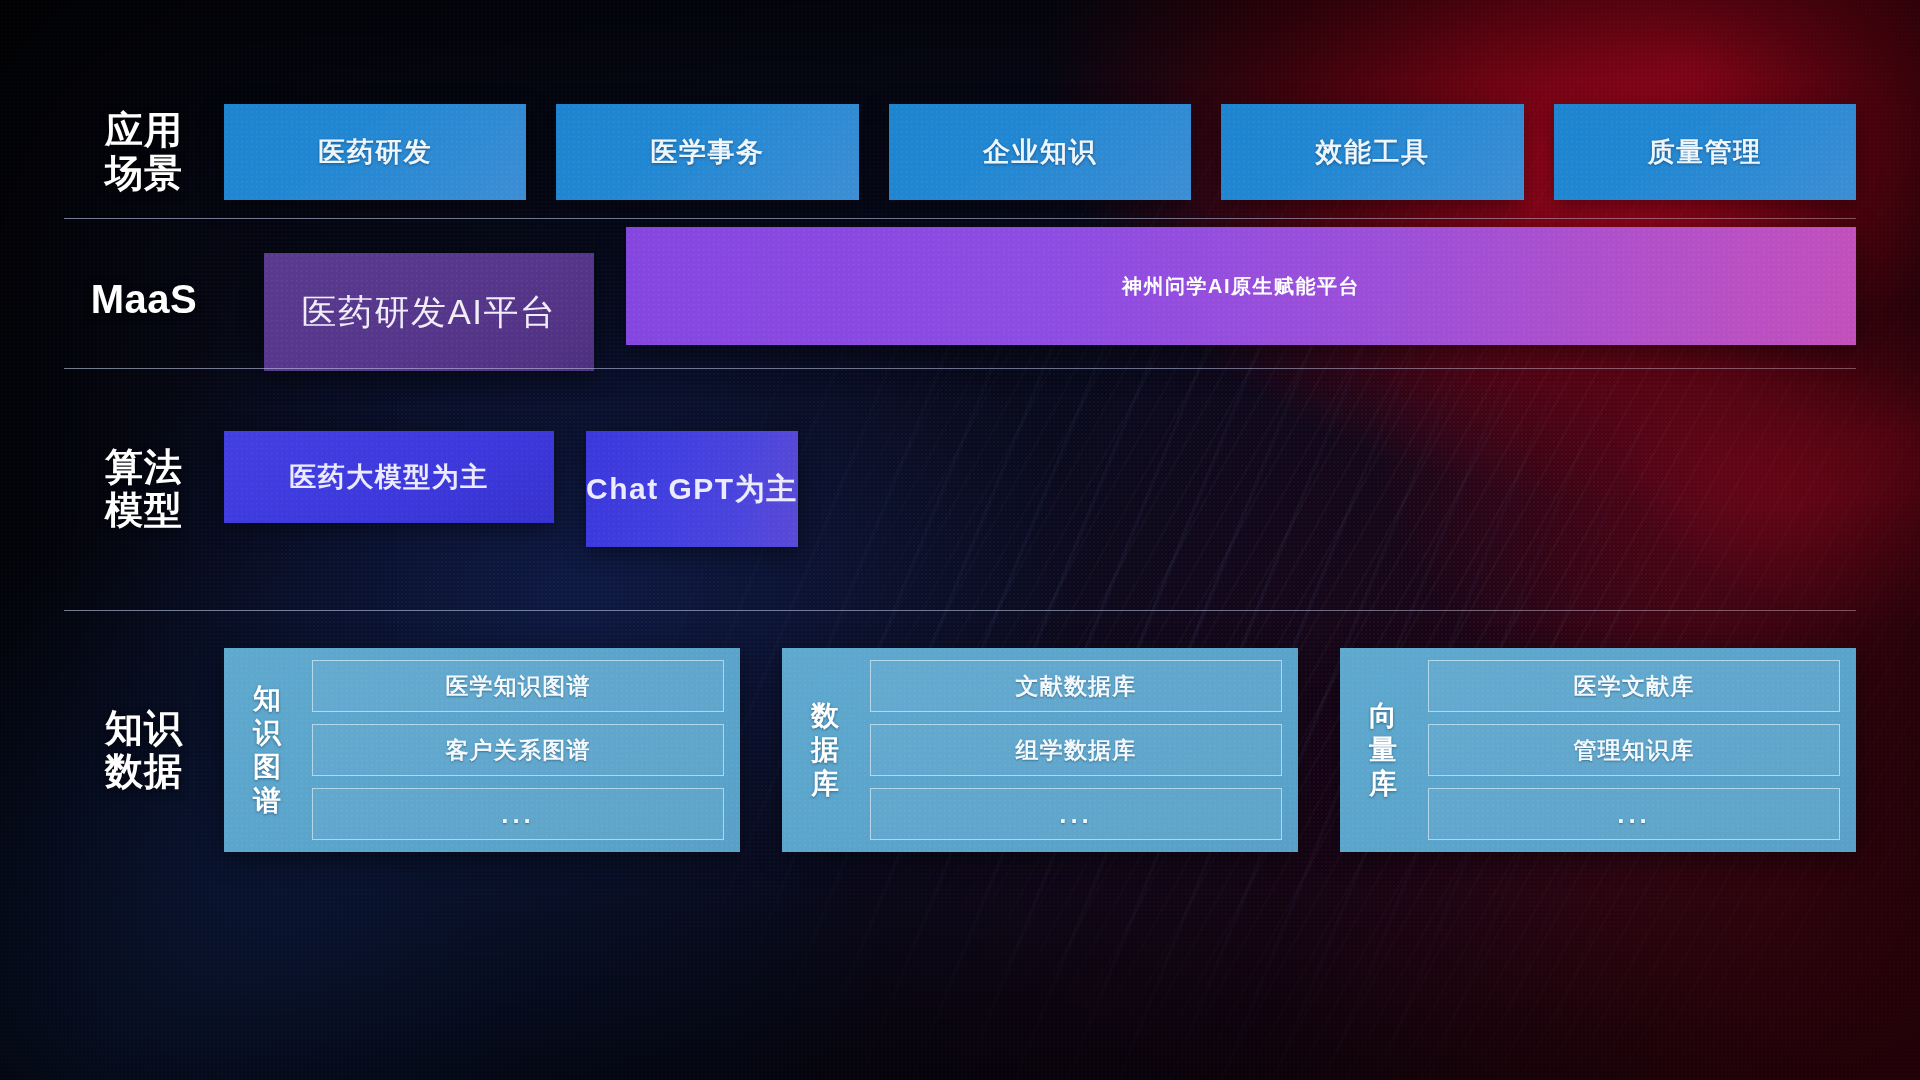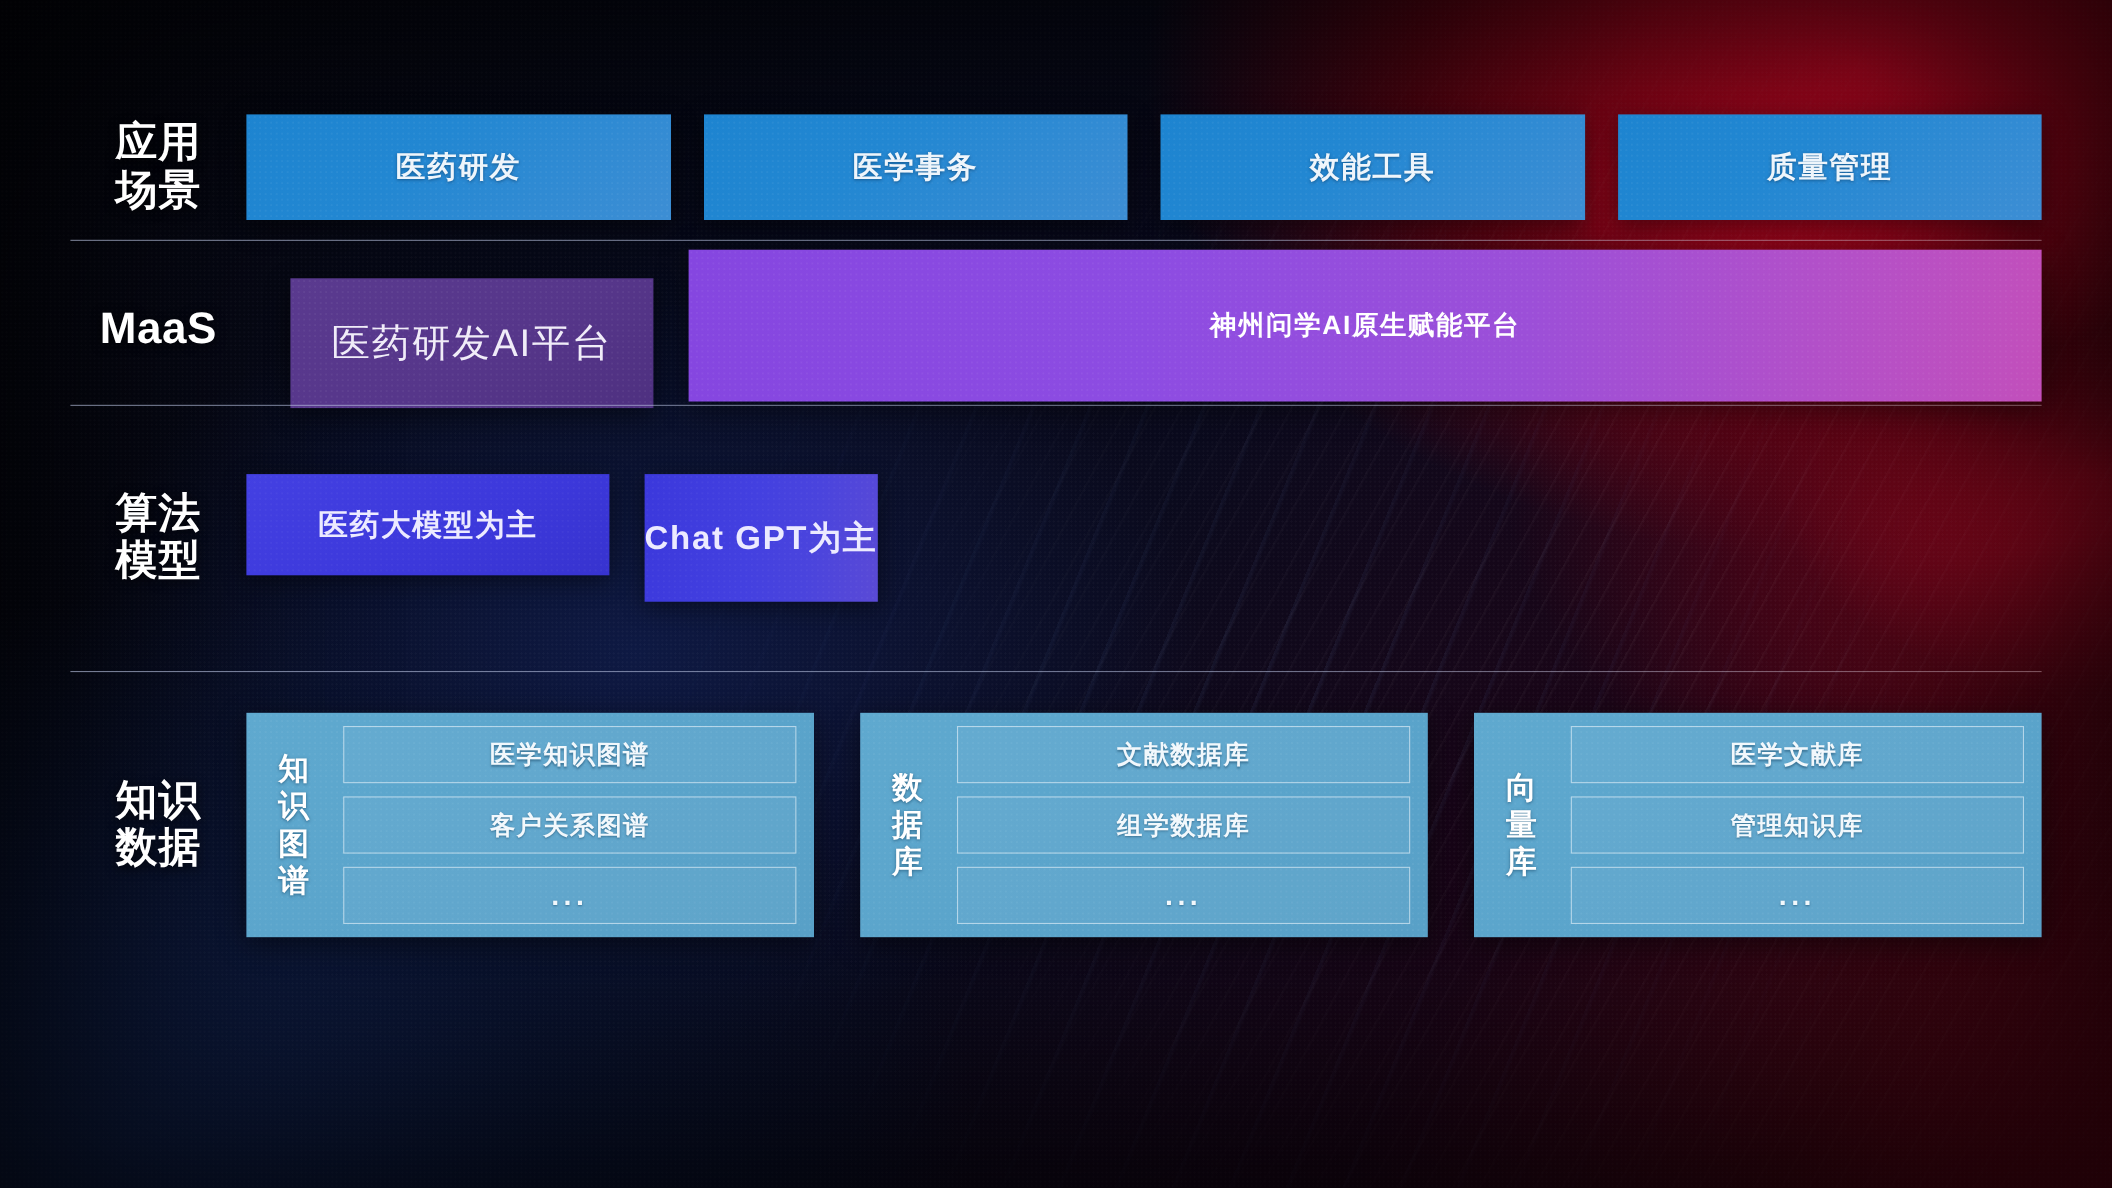--- a/index.html
+++ b/index.html
@@ -86,24 +86,24 @@
   .maas-body { gap:32px; }
   .maas-small {
     flex:0 0 330px; height:118px;
     display:flex; align-items:center; justify-content:center;
     background:linear-gradient(150deg,#5a3a8f 0%, #56368a 55%, #4e3080 100%);
     color:#f0ecf8; font-size:35px; font-weight:normal; letter-spacing:1.5px;
     box-shadow:0 6px 22px rgba(0,0,0,.45);
     position:relative; overflow:hidden;margin-top:26px;
   }
   .maas-wide {
-    flex:1 1 auto; height:138px;
+    flex:1 1 auto; height:118px;
     display:flex; align-items:center; justify-content:center;
     background:linear-gradient(95deg,#8546e0 0%, #8d4ce2 34%, #9c4fd8 62%, #b350c8 84%, #c24fbb 100%);
-    color:#fff; font-size:24px; font-weight:bold; letter-spacing:1.5px;
+    color:#fff; font-size:20px; font-weight:bold; letter-spacing:1.5px;
     box-shadow:0 6px 26px rgba(0,0,0,.45);
     position:relative; overflow:hidden;
   }
   .maas-small::after,.maas-wide::after{
     content:""; position:absolute; inset:0;
     background-image:radial-gradient(rgba(255,255,255,0.11) 1px, transparent 1px);
     background-size:5px 5px; opacity:.45; pointer-events:none;
   }
 
   
@@ -181,20 +181,21 @@
 <div id="diagram">
 
   <div class="tier" style="top:104px; height:96px;">
     <div class="tier-label">
       <span>应用</span>
       <span>场景</span>
     </div>
     <div class="tier-body app-body">
       <div class="app-box">医药研发</div>
       <div class="app-box">医学事务</div>
+      <div class="app-box">企业知识</div>
       <div class="app-box">效能工具</div>
       <div class="app-box">质量管理</div>
     </div>
   </div>
 
   <div class="divider" style="top:218px;"></div>
 
   <div class="tier" style="top:240px; height:118px;gap:40px;">
     <div class="tier-label latin">
       <span>MaaS</span>

